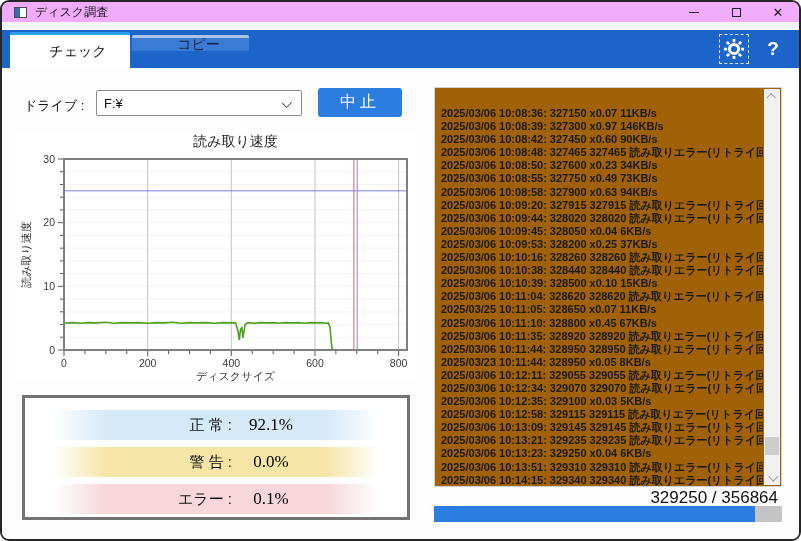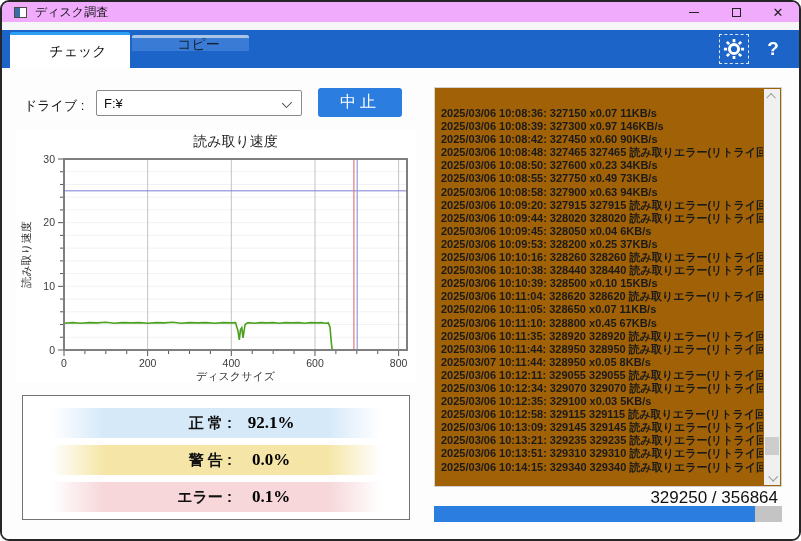--- a/index.html
+++ b/index.html
@@ -39,21 +39,21 @@
           display:flex; align-items:center; padding-left:7px; }
   .combo .chev{ position:absolute; right:10px; top:8px; width:8px; height:8px;
           border-left:1.4px solid #444; border-bottom:1.4px solid #444; transform:rotate(-45deg) scale(1,.8); }
   .stop-btn{ position:absolute; left:316px; top:20px; width:84px; height:29px;
              background:var(--accent-blue,#2b7de0); color:#fff; font-size:16px; letter-spacing:4px;
              border:none; border-radius:3px; display:flex; align-items:center; justify-content:center; }
   
   .chart-wrap{ position:absolute; left:14px; top:62px; width:400px; height:252px; background:#fff; }
   
   .status-panel{ position:absolute; left:20px; top:327px; width:388px; height:125px;
-                 background:#fff; border:1px solid #737373; padding:12px 28px;font-weight:bold; }
+                 background:#fff; border:3px solid #737373; padding:12px 28px; }
   .status-row{ height:30px; margin-bottom:7px; display:flex; align-items:center; justify-content:center; }
   .status-label{ font-size:15px; color:#111; width:110px; text-align:right; }
   .status-value{ font-family:"Liberation Serif", serif; font-size:17px; color:#000;
                  width:78px; text-align:center; }
   
   .log-list{ position:absolute; left:432px; top:19px; width:348px; height:400px; background:#a16207;
              border:1px solid #d2d2d2; overflow:hidden; padding:19px 18px 0 6px;font-weight:bold; }
   .log-line{ font-size:11px; line-height:13.1px; color:#1a1a1a; white-space:nowrap; overflow:hidden; }
   .scrollbar{ position:absolute; right:1px; top:1px; bottom:1px; width:16px; background:#f0f0f0; }
   .scroll-arrow{ position:absolute; left:0; width:16px; height:15px; display:flex; align-items:center; justify-content:center; }
@@ -224,31 +224,32 @@
           <div class="log-line">2025/03/06 10:08:55: 327750 x0.49 73KB/s</div>
           <div class="log-line">2025/03/06 10:08:58: 327900 x0.63 94KB/s</div>
           <div class="log-line">2025/03/06 10:09:20: 327915 327915 読み取りエラー(リトライ回数 5)</div>
           <div class="log-line">2025/03/06 10:09:44: 328020 328020 読み取りエラー(リトライ回数 5)</div>
           <div class="log-line">2025/03/06 10:09:45: 328050 x0.04 6KB/s</div>
           <div class="log-line">2025/03/06 10:09:53: 328200 x0.25 37KB/s</div>
           <div class="log-line">2025/03/06 10:10:16: 328260 328260 読み取りエラー(リトライ回数 5)</div>
           <div class="log-line">2025/03/06 10:10:38: 328440 328440 読み取りエラー(リトライ回数 5)</div>
           <div class="log-line">2025/03/06 10:10:39: 328500 x0.10 15KB/s</div>
           <div class="log-line">2025/03/06 10:11:04: 328620 328620 読み取りエラー(リトライ回数 5)</div>
-          <div class="log-line">2025/02/06 10:11:05: 328650 x0.07 11KB/s</div>
+          <div class="log-line">2025/03/25 10:11:05: 328650 x0.07 11KB/s</div>
           <div class="log-line">2025/03/06 10:11:10: 328800 x0.45 67KB/s</div>
           <div class="log-line">2025/03/06 10:11:35: 328920 328920 読み取りエラー(リトライ回数 5)</div>
           <div class="log-line">2025/03/06 10:11:44: 328950 328950 読み取りエラー(リトライ回数 5)</div>
-          <div class="log-line">2025/03/07 10:11:44: 328950 x0.05 8KB/s</div>
+          <div class="log-line">2025/03/23 10:11:44: 328950 x0.05 8KB/s</div>
           <div class="log-line">2025/03/06 10:12:11: 329055 329055 読み取りエラー(リトライ回数 5)</div>
           <div class="log-line">2025/03/06 10:12:34: 329070 329070 読み取りエラー(リトライ回数 5)</div>
           <div class="log-line">2025/03/06 10:12:35: 329100 x0.03 5KB/s</div>
           <div class="log-line">2025/03/06 10:12:58: 329115 329115 読み取りエラー(リトライ回数 5)</div>
           <div class="log-line">2025/03/06 10:13:09: 329145 329145 読み取りエラー(リトライ回数 5)</div>
           <div class="log-line">2025/03/06 10:13:21: 329235 329235 読み取りエラー(リトライ回数 5)</div>
+          <div class="log-line">2025/03/06 10:13:23: 329250 x0.04 6KB/s</div>
           <div class="log-line">2025/03/06 10:13:51: 329310 329310 読み取りエラー(リトライ回数 5)</div>
           <div class="log-line">2025/03/06 10:14:15: 329340 329340 読み取りエラー(リトライ回数 5)</div>
         </div>
       <div class="scrollbar">
         <div class="scroll-arrow arrow-up">
             <span></span>
           </div>
         <div class="scroll-thumb"></div>
         <div class="scroll-arrow arrow-down">
             <span></span>

